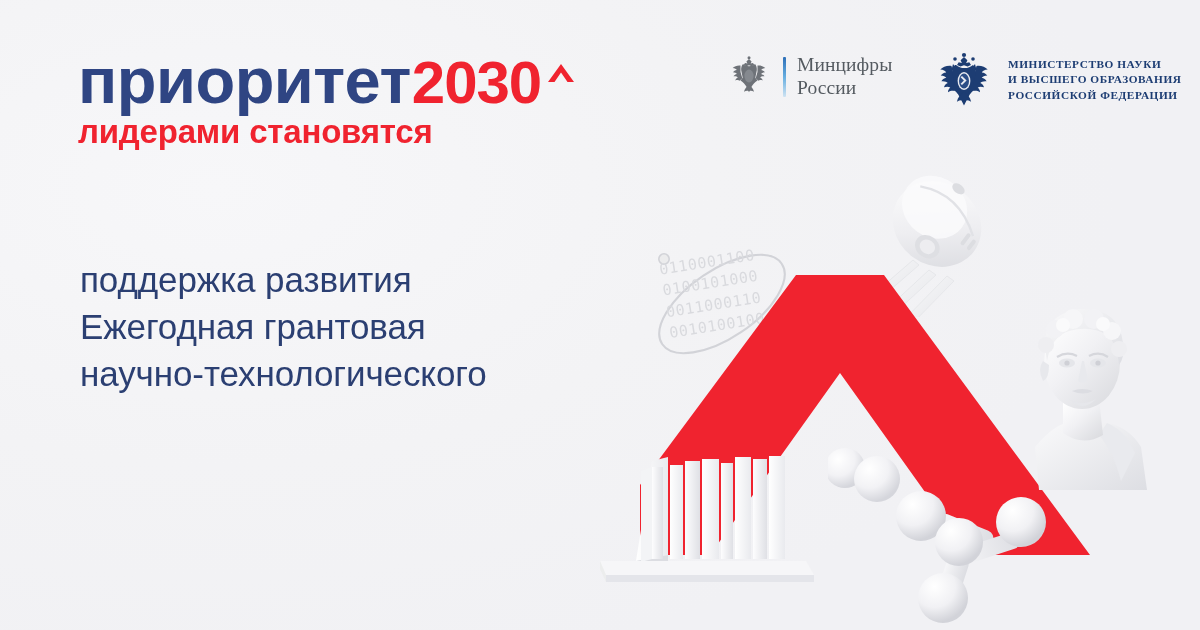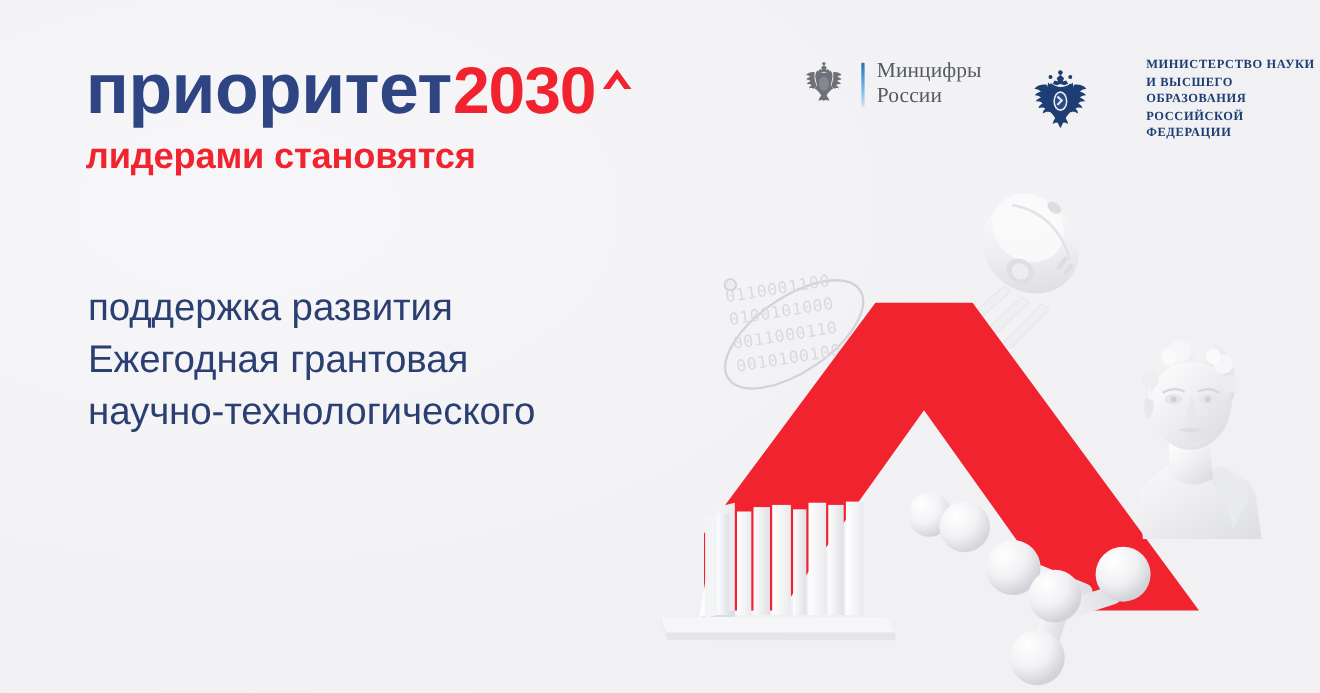--- a/index.html
+++ b/index.html
@@ -44,37 +44,37 @@
     font-weight: bold;
     color: #f0232f;
     letter-spacing: -1px;
     margin-left: 1px;
   }
   #brand-caret {
     margin-left: 5px;
     margin-bottom: 26px;
   }
   #brand-tagline {
-    margin-top: 12px;
+    margin-top: 2px;
     font-size: 33px;
     font-weight: bold;
     color: #f0232f;
     letter-spacing: -0.2px;
     line-height: 1;
   }
 
   
   .ministry {
     position: absolute;
     display: flex;
     align-items: center;
     font-family: Liberation Serif, serif;
   }
   #ministry-digital { left: 727px; top: 54px; }
-  #ministry-science { left: 933px; top: 52px; gap: 34px; }
+  #ministry-science { left: 933px; top: 52px; }
   .ministry-eagle { flex: 0 0 auto; }
   #digital-divider {
     width: 3px;
     height: 40px;
     margin: 0 11px 0 12px;
     background: linear-gradient(to bottom, #2d6fb8 0%, #67aee0 50%, #cfe3f2 100%);
     border-radius: 1px;
   }
   #ministry-digital-text {
     font-size: 19.5px;

